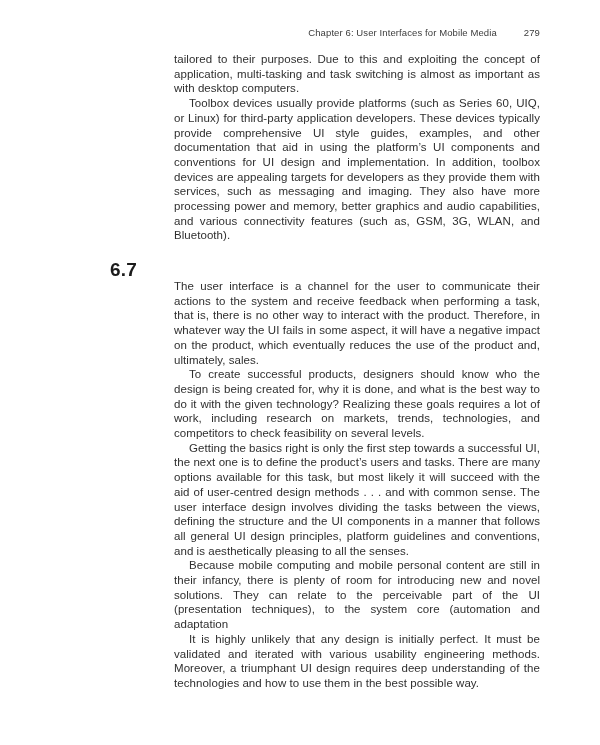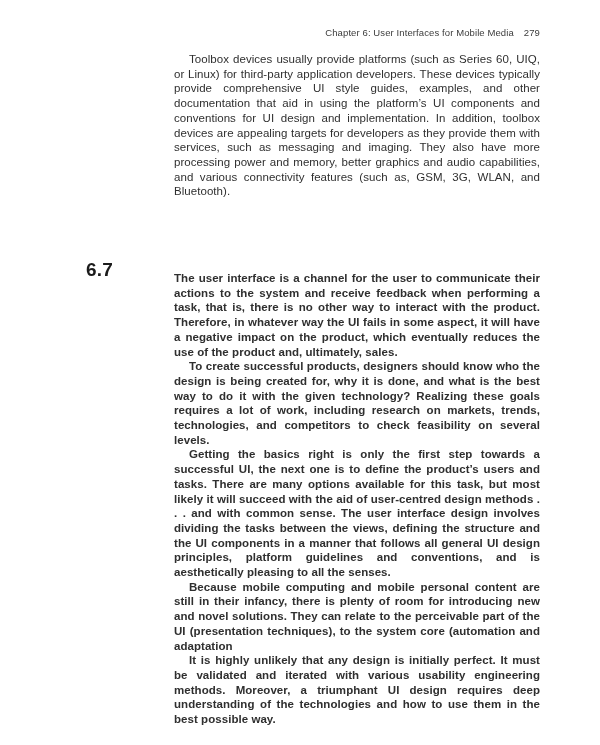--- a/index.html
+++ b/index.html
@@ -15,29 +15,29 @@
     position: absolute;
     top: 27px;
     right: 60px;
     display: flex;
     align-items: baseline;
     font-size: 9.5px;
     letter-spacing: 0.1px;
     color: #3c3c3c;
     white-space: nowrap;
   }
-  .running-header .pagenum { margin-left: 10px; }
+  .running-header .pagenum { margin-left: 27px; }
 
   .text-block {
     position: absolute;
     left: 174px;
     width: 366px;
   }
   .block-1 { top: 52px; }
-  .block-2 { top: 271px; font-weight: bold; }
+  .block-2 { top: 279px; }
 
   .para {
     margin: 0;
     font-size: 11.5px;
     line-height: 14.7px;
     text-align: justify;
     color: #2f2f2f;
     letter-spacing: 0.05px;
   }
   .para.indent { text-indent: 15px; }
@@ -45,34 +45,36 @@
   .section-heading {
     position: absolute;
     left: 86px;
     top: 259px;
     margin: 0;
     display: flex;
     font-size: 19px;
     font-weight: bold;
     color: #1b1b1b;
     letter-spacing: 0.2px;
+    text-align: right;
   }
   .section-heading .sec-num { width: 51px; }
 </style>
 </head>
 <body>
 
 <div class="page">
 
   <header class="running-header">
     <span>Chapter 6: User Interfaces for Mobile Media</span>
     <span class="pagenum">279</span>
   </header>
 
   <div class="text-block block-1">
+    <p class="para">tailored to their purposes. Due to this and exploiting the concept of application, multi-tasking and task switching is almost as important as with desktop computers.</p>
     <p class="para indent">Toolbox devices usually provide platforms (such as Series 60, UIQ, or Linux) for third-party application developers. These devices typically provide comprehensive UI style guides, examples, and other documentation that aid in using the platform’s UI components and conventions for UI design and implementation. In addition, toolbox devices are appealing targets for developers as they provide them with services, such as messaging and imaging. They also have more processing power and memory, better graphics and audio capabilities, and various connectivity features (such as, GSM, 3G, WLAN, and Bluetooth).</p>
   </div>
 
   <h2 class="section-heading">
     <span class="sec-num">6.7</span>
   </h2>
 
   <div class="text-block block-2">
     <p class="para">The user interface is a channel for the user to communicate their actions to the system and receive feedback when performing a task, that is, there is no other way to interact with the product. Therefore, in whatever way the UI fails in some aspect, it will have a negative impact on the product, which eventually reduces the use of the product and, ultimately, sales.</p>
     <p class="para indent">To create successful products, designers should know who the design is being created for, why it is done, and what is the best way to do it with the given technology? Realizing these goals requires a lot of work, including research on markets, trends, technologies, and competitors to check feasibility on several levels.</p>

